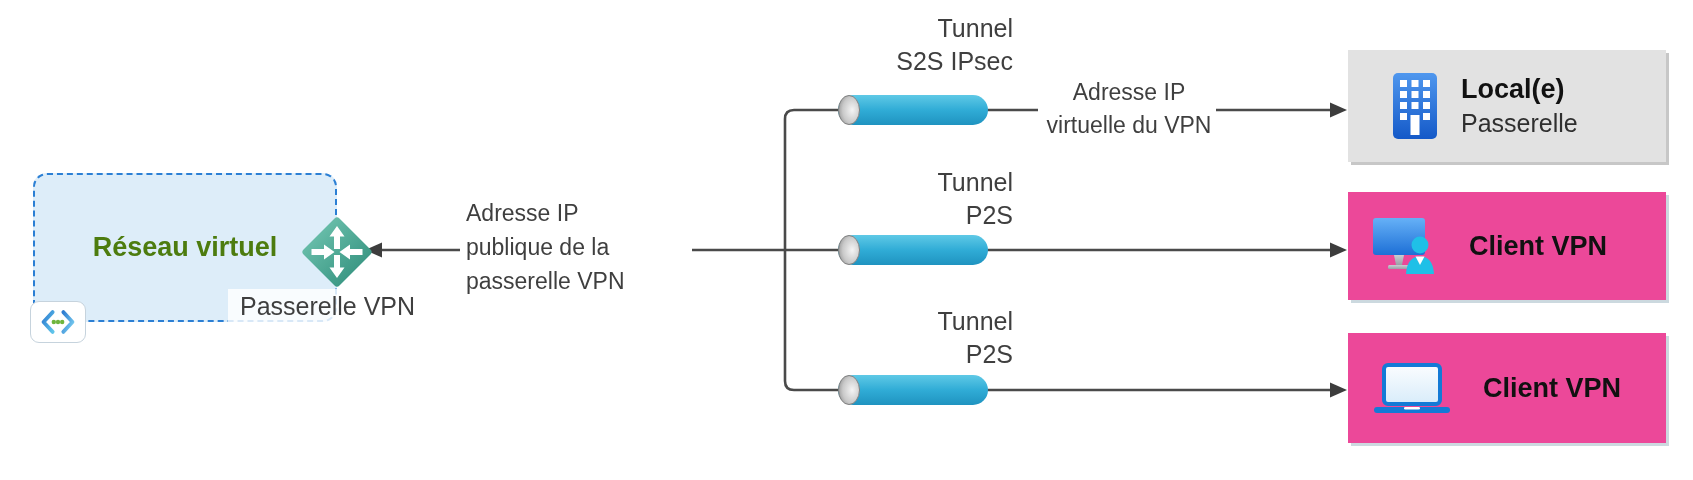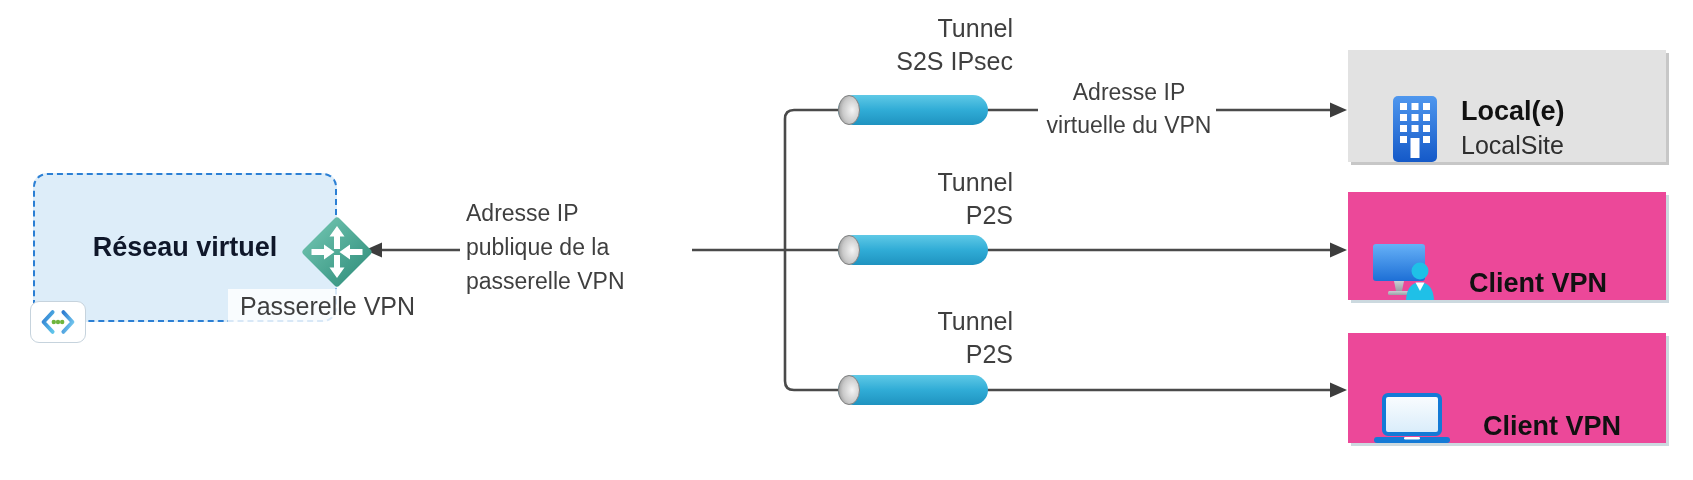--- a/index.html
+++ b/index.html
@@ -2,30 +2,30 @@
 <html><head>
 <meta charset="utf-8">
 <style>
   html,body{margin:0;padding:0;background:#fff;}
   .canvas{position:relative;width:1693px;height:480px;background:#fff;overflow:hidden;
           font-family:"Liberation Sans", sans-serif;color:#3f3f3f;}
   .layer{position:absolute;inset:0;pointer-events:none;}
   .vnet-box{position:absolute;left:33px;top:173px;width:300px;height:145px;
             background:#ddedf9;border:2.5px dashed #2b7fd4;border-radius:14px;z-index:1;
             display:flex;align-items:center;justify-content:center;}
-  .vnet-label{font-size:27px;font-weight:bold;color:#0f172a;}
+  .vnet-label{font-size:27px;font-weight:bold;color:#4d7c0f;}
   .gw-label{position:absolute;left:228px;top:289px;z-index:2;background:rgba(255,255,255,.82);
             padding:3px 12px 6px 12px;font-size:25px;color:#3f3f3f;}
   .corner-icon{position:absolute;left:30px;top:301px;width:56px;height:42px;z-index:4;
                background:#fff;border:1px solid #c6d3dd;border-radius:9px;
                display:flex;align-items:center;justify-content:center;box-sizing:border-box;}
   .free-label{position:absolute;font-size:23px;line-height:34px;white-space:pre-line;color:#3f3f3f;}
   .t-label{position:absolute;width:200px;text-align:right;font-size:25px;line-height:33px;
            white-space:pre-line;color:#3f3f3f;}
-  .endpoint{position:absolute;left:1348px;width:318px;display:flex;align-items:flex-end;z-index:1;}
+  .endpoint{position:absolute;left:1348px;width:318px;display:flex;align-items:center;z-index:1;}
   .ep-local{top:50px;height:112px;background:#e2e2e2;box-shadow:3px 3px 0 #c7c7c7;
             padding-left:45px;gap:24px;box-sizing:border-box;}
   .ep-client{background:#ec4899;box-shadow:3px 3px 0 #ccd9df;box-sizing:border-box;
              padding-left:25px;gap:32px;}
   .ep-mid{top:192px;height:108px;}
   .ep-bot{top:333px;height:110px;}
   .ep-text{display:flex;flex-direction:column;line-height:34px;}
   .ep-title{font-size:27px;font-weight:bold;color:#111;}
   .ep-sub{font-size:25px;color:#2f2f2f;}
   svg{display:block;}
@@ -147,21 +147,21 @@
         <rect x="7" y="29" width="7" height="7"></rect>
           <rect x="18.5" y="29" width="7" height="7"></rect>
           <rect x="30" y="29" width="7" height="7"></rect>
         <rect x="7" y="40" width="7" height="7"></rect>
           <rect x="30" y="40" width="7" height="7"></rect>
         <rect x="17.5" y="42" width="9" height="20"></rect>
       </g>
     </svg>
     <div class="ep-text">
       <span class="ep-title">Local(e)</span>
-      <span class="ep-sub">LocalSite</span>
+      <span class="ep-sub">Passerelle</span>
     </div>
   </div>
 
   <div class="endpoint ep-client ep-mid">
     <svg width="64" height="56" viewBox="0 0 64 56">
       <defs>
         <linearGradient id="mon" x1="0" y1="0" x2="0" y2="1">
           <stop offset="0" stop-color="#66b1f7"></stop>
             <stop offset="1" stop-color="#1d6fd6"></stop>
         </linearGradient>

